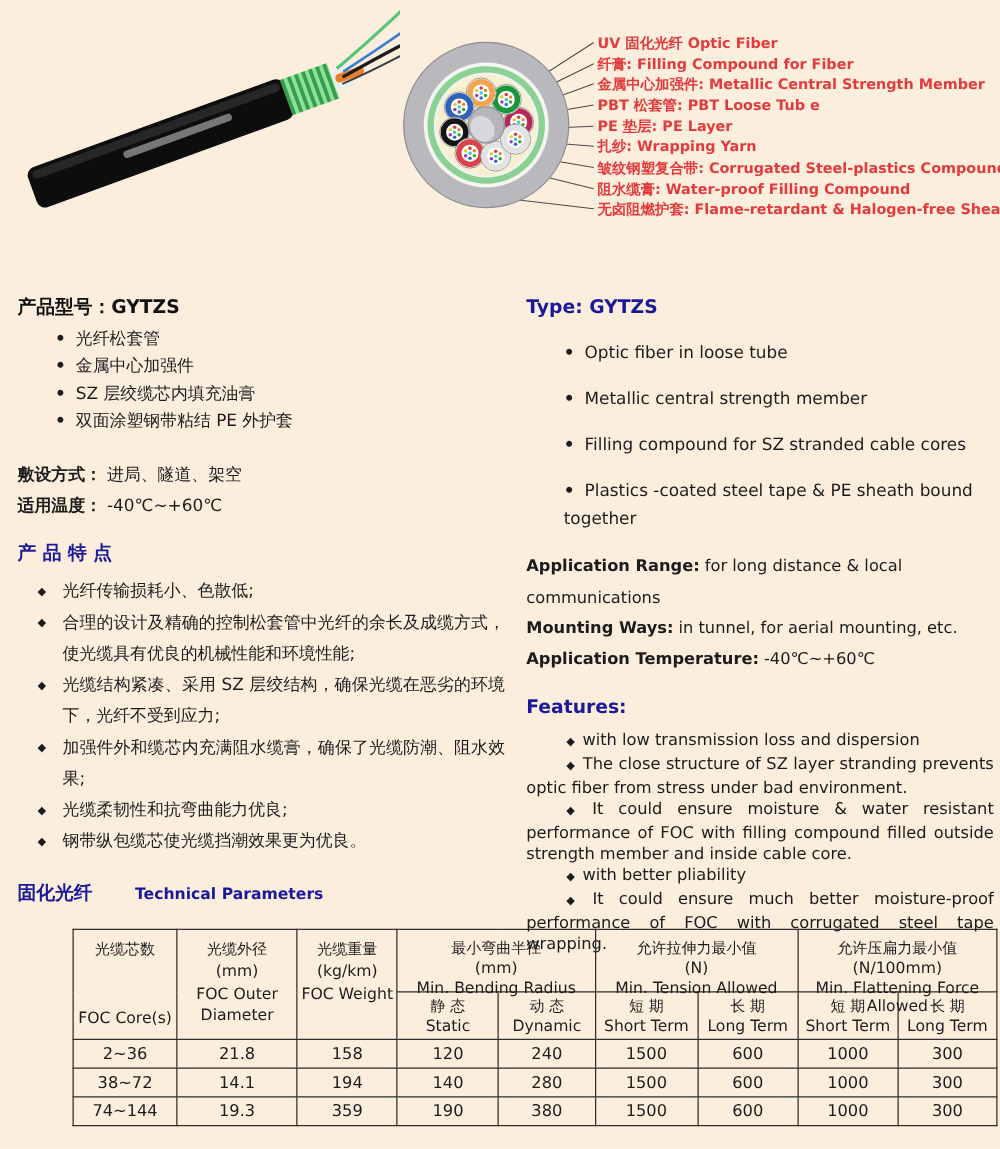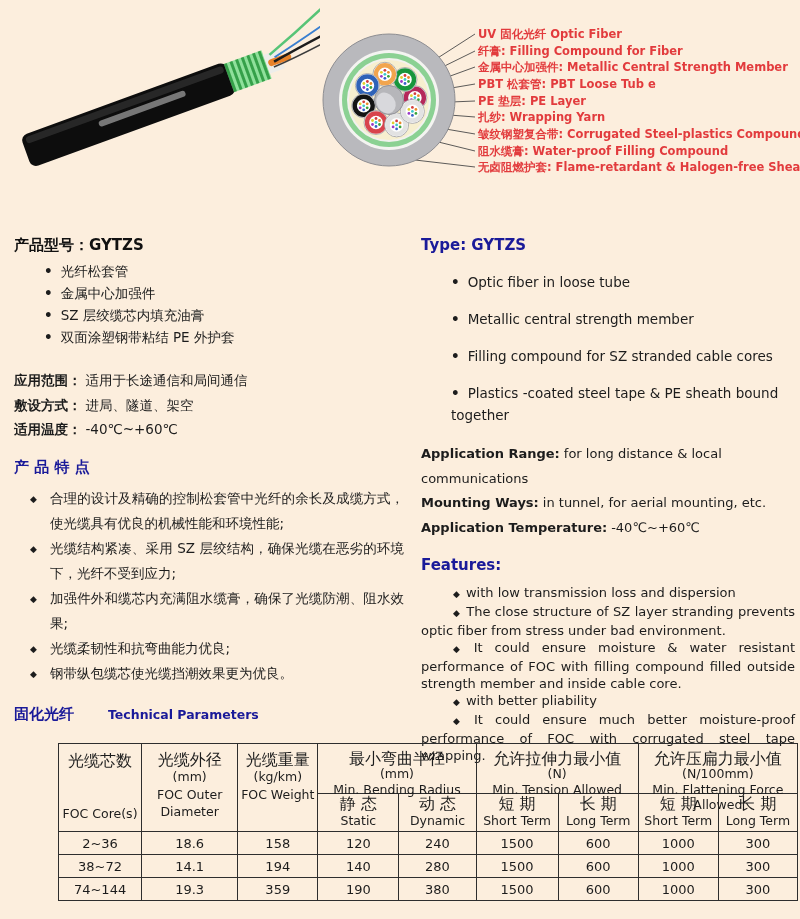--- a/index.html
+++ b/index.html
@@ -37,21 +37,21 @@
   .col-right .dia-list li::before{content:""; display:none;}
   .col-right .dia-list li .bgl{font-size:9px; margin-right:6px;}
   .col-right .dot-list li{line-height:22px;margin-top:15px;}
 
   
   #tech{position:absolute; left:14px; top:705px; width:780px;}
   .tbl-title{font-size:15px; font-weight:bold; color:var(--navy);}
   .tbl-title .en{margin-left:34px;}
   table{border-collapse:collapse; table-layout:fixed; width:740px; margin:19px 0 0 44px;}
   th,td{border:1px solid var(--tbl); text-align:center; font-weight:normal; vertical-align:middle; overflow:visible;}
-  .zh{font-size:16px;} .en{font-size:12.5px;}
+  .zh{font-size:12px;} .en{font-size:12.5px;}
   .thv{display:flex; flex-direction:column; justify-content:space-between; height:84px; padding:5px 0 9px;}
   .stack{display:flex; flex-direction:column; justify-content:flex-start; height:84px; padding-top:5px; line-height:17.5px;}
   .grpbox{height:44px; overflow:visible; line-height:15.5px; padding-top:4px;}
   tr.grp-row{height:50px;}
   tr.sub-row{height:38px;}
   tr.sub-row th{line-height:16px; font-size:12.5px;}
   tr.data-row{height:23px;}
   tr.data-row td{font-size:13px;}
 </style>
 </head>
@@ -135,26 +135,26 @@
 
   <div class="col col-left">
     <div class="h-black">产品型号：GYTZS</div>
     <ul class="dot-list">
       <li>光纤松套管</li>
       <li>金属中心加强件</li>
       <li>SZ 层绞缆芯内填充油膏</li>
       <li>双面涂塑钢带粘结 PE 外护套</li>
     </ul>
     <div class="specs">
-      <div class="spec-line"><b>应用范围：</b><span>适用于长途通信和局间通信</span></div>
       <div class="spec-line"><b>敷设方式：</b><span>进局、隧道、架空</span></div>
       <div class="spec-line"><b>适用温度：</b><span>-40℃~+60℃</span></div>
     </div>
     <div class="h-navy feat-head">产 品 特 点</div>
     <ul class="dia-list">
+      <li>光纤传输损耗小、色散低;</li>
       <li>合理的设计及精确的控制松套管中光纤的余长及成缆方式，使光缆具有优良的机械性能和环境性能;</li>
       <li>光缆结构紧凑、采用 SZ 层绞结构，确保光缆在恶劣的环境下，光纤不受到应力;</li>
       <li>加强件外和缆芯内充满阻水缆膏，确保了光缆防潮、阻水效果;</li>
       <li>光缆柔韧性和抗弯曲能力优良;</li>
       <li>钢带纵包缆芯使光缆挡潮效果更为优良。</li>
     </ul>
   </div>
 
   <div class="col col-right">
     <div class="h-navy">Type: GYTZS</div>
@@ -244,21 +244,21 @@
       <tr class="sub-row">
         <th><span class="zh">静 态</span><br><span class="en">Static</span></th>
         <th><span class="zh">动 态</span><br><span class="en">Dynamic</span></th>
         <th><span class="zh">短 期</span><br><span class="en">Short Term</span></th>
         <th><span class="zh">长 期</span><br><span class="en">Long Term</span></th>
         <th><span class="zh">短 期</span><br><span class="en">Short Term</span></th>
         <th><span class="zh">长 期</span><br><span class="en">Long Term</span></th>
       </tr>
       <tr class="data-row">
         <td>2~36</td>
-            <td>18.6</td>
+            <td>21.8</td>
             <td>158</td>
             <td>120</td>
             <td>240</td>
             <td>1500</td>
             <td>600</td>
             <td>1000</td>
             <td>300</td>
       </tr>
       <tr class="data-row">
         <td>38~72</td>

